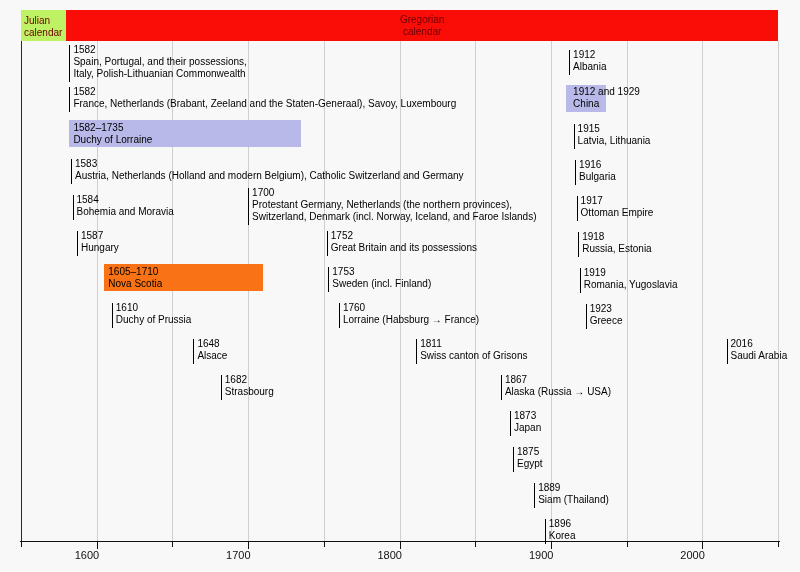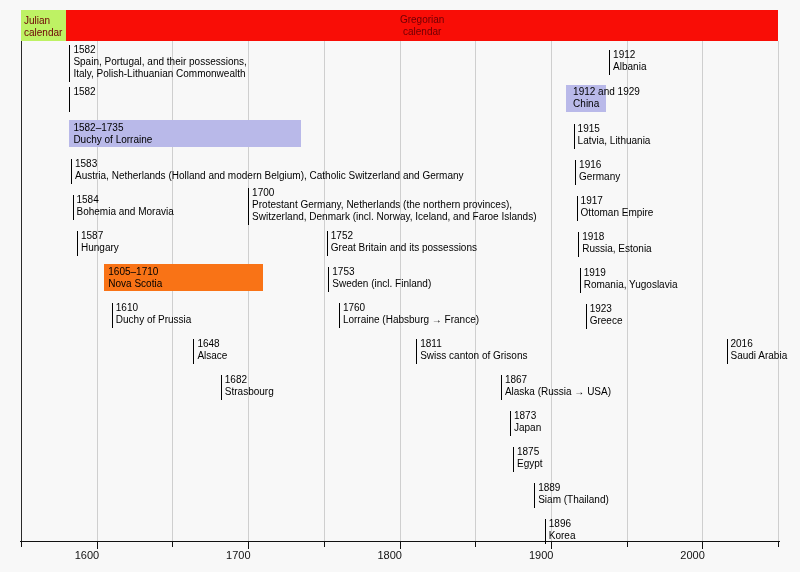--- a/index.html
+++ b/index.html
@@ -66,20 +66,21 @@
         <div class="etext">
           <div class="eyear">1582</div>
           <div class="elabel">Spain, Portugal, and their possessions,</div>
           <div class="elabel">Italy, Polish-Lithuanian Commonwealth</div>
         </div>
       </div>
       <div class="entry" style="left: 69.4px; top: 86px;">
         <div class="etick" style="height: 25px;"></div>
         <div class="etext">
           <div class="eyear">1582</div>
+          <div class="elabel">France, Netherlands (Brabant, Zeeland and the Staten-Generaal), Savoy, Luxembourg</div>
         </div>
       </div>
       <div class="entry range" style="left: 69.4px; top: 120px; width: 231.6px; background: rgb(185, 185, 233);">
         <div class="etext">
           <div class="eyear">1582–1735</div>
           <div class="elabel">Duchy of Lorraine</div>
         </div>
       </div>
       <div class="entry" style="left: 71px; top: 158px;">
         <div class="etick" style="height: 25px;"></div>
@@ -193,21 +194,21 @@
           <div class="elabel">Siam (Thailand)</div>
         </div>
       </div>
       <div class="entry" style="left: 544.8px; top: 518px;">
         <div class="etick" style="height: 25px;"></div>
         <div class="etext">
           <div class="eyear">1896</div>
           <div class="elabel">Korea</div>
         </div>
       </div>
-      <div class="entry" style="left: 569.1px; top: 49px; margin-left: 40px;">
+      <div class="entry" style="left: 569.1px; top: 49px;">
         <div class="etick" style="height: 25px;"></div>
         <div class="etext">
           <div class="eyear">1912</div>
           <div class="elabel">Albania</div>
         </div>
       </div>
       <div class="entry" style="left: 569.1px; top: 86px; z-index: 2;">
         <div class="hl-box" style="width: 40px; height: 27px; background: rgb(185, 185, 233);"></div>
         <div class="etext">
           <div class="eyear">1912 and 1929</div>
@@ -218,21 +219,21 @@
         <div class="etick" style="height: 25px;"></div>
         <div class="etext">
           <div class="eyear">1915</div>
           <div class="elabel">Latvia, Lithuania</div>
         </div>
       </div>
       <div class="entry" style="left: 575.1px; top: 159px;">
         <div class="etick" style="height: 25px;"></div>
         <div class="etext">
           <div class="eyear">1916</div>
-          <div class="elabel">Germany</div>
+          <div class="elabel">Bulgaria</div>
         </div>
       </div>
       <div class="entry" style="left: 576.6px; top: 195px;">
         <div class="etick" style="height: 25px;"></div>
         <div class="etext">
           <div class="eyear">1917</div>
           <div class="elabel">Ottoman Empire</div>
         </div>
       </div>
       <div class="entry" style="left: 578.2px; top: 231px;">

